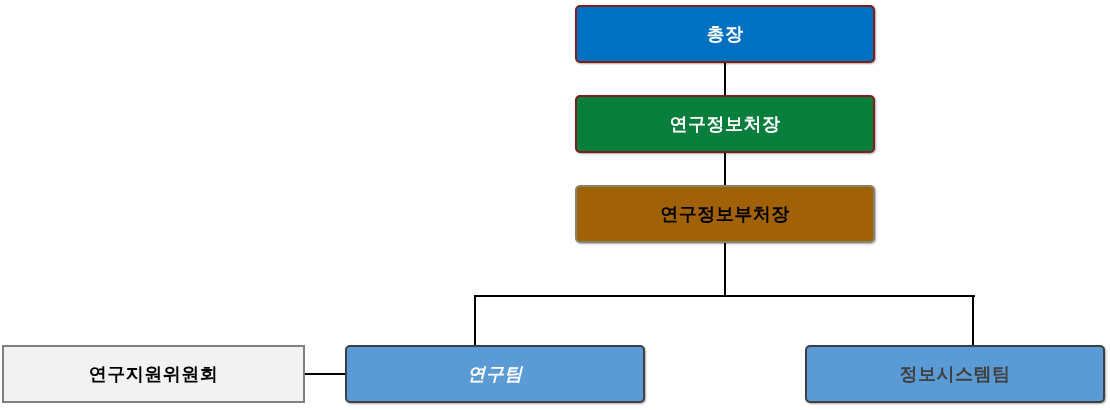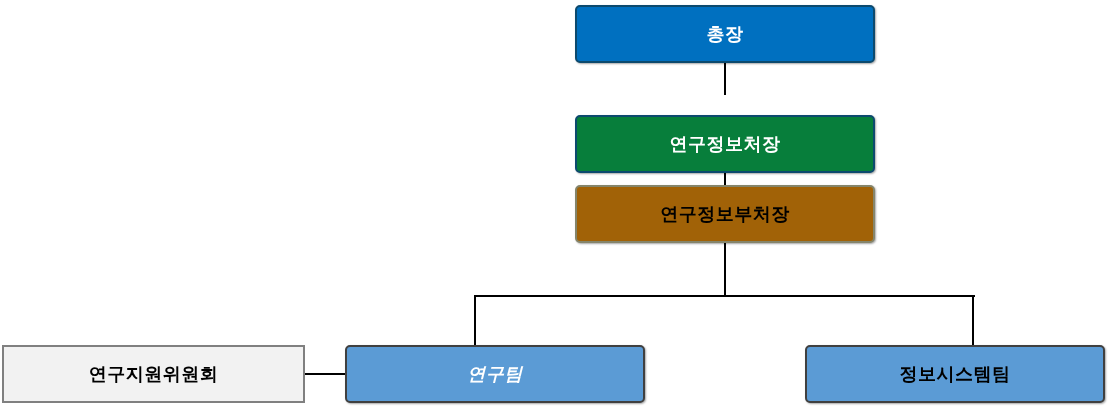--- a/index.html
+++ b/index.html
@@ -16,30 +16,30 @@
     overflow: hidden;
   }
   .node {
     position: absolute;
     box-sizing: border-box;
     display: flex;
     align-items: center;
     justify-content: center;
     width: 300px;
     height: 58px;
-    border: 2px solid #0c4a6e;
+    border: 2px solid #7f1d1d;
     border-radius: 5px;
     box-shadow: 1px 1px 2px rgba(0,0,0,0.35);
     font-size: 18px;
     font-weight: bold;
     letter-spacing: 0.5px;
   }
   .node-label { white-space: nowrap; }
   .node-president        { left: 575px; top: 5px; }
-  .node-director         { left: 575px; top: 95px; margin-top: 20px; }
+  .node-director         { left: 575px; top: 95px; }
   .node-deputy           { left: 575px; top: 185px; border-color: #85856b; }
   .node-committee        { left: 2px;   top: 345px; width: 303px;
                            border: 2px solid #808080; border-radius: 0;
                            box-shadow: none; }
   .node-research-team    { left: 345px; top: 345px; border-color: #404040; }
   .node-info-system-team { left: 805px; top: 345px; border-color: #404040; }
   .edge {
     position: absolute;
     background: #000000;
   }
@@ -79,17 +79,17 @@
   </div>
 
   <div class="node node-committee" style="background-color: rgb(242, 242, 242); color: rgb(0, 0, 0);">
     <span class="node-label">연구지원위원회</span>
   </div>
 
   <div class="node node-research-team" style="background-color: rgb(91, 155, 213); color: rgb(255, 255, 255); font-style: italic;">
     <span class="node-label">연구팀</span>
   </div>
 
-  <div class="node node-info-system-team" style="background-color: rgb(91, 155, 213); color: #000000;">
+  <div class="node node-info-system-team" style="background-color: rgb(91, 155, 213); color: #404040;">
     <span class="node-label">정보시스템팀</span>
   </div>
 
 </div>
 
 </body></html>

